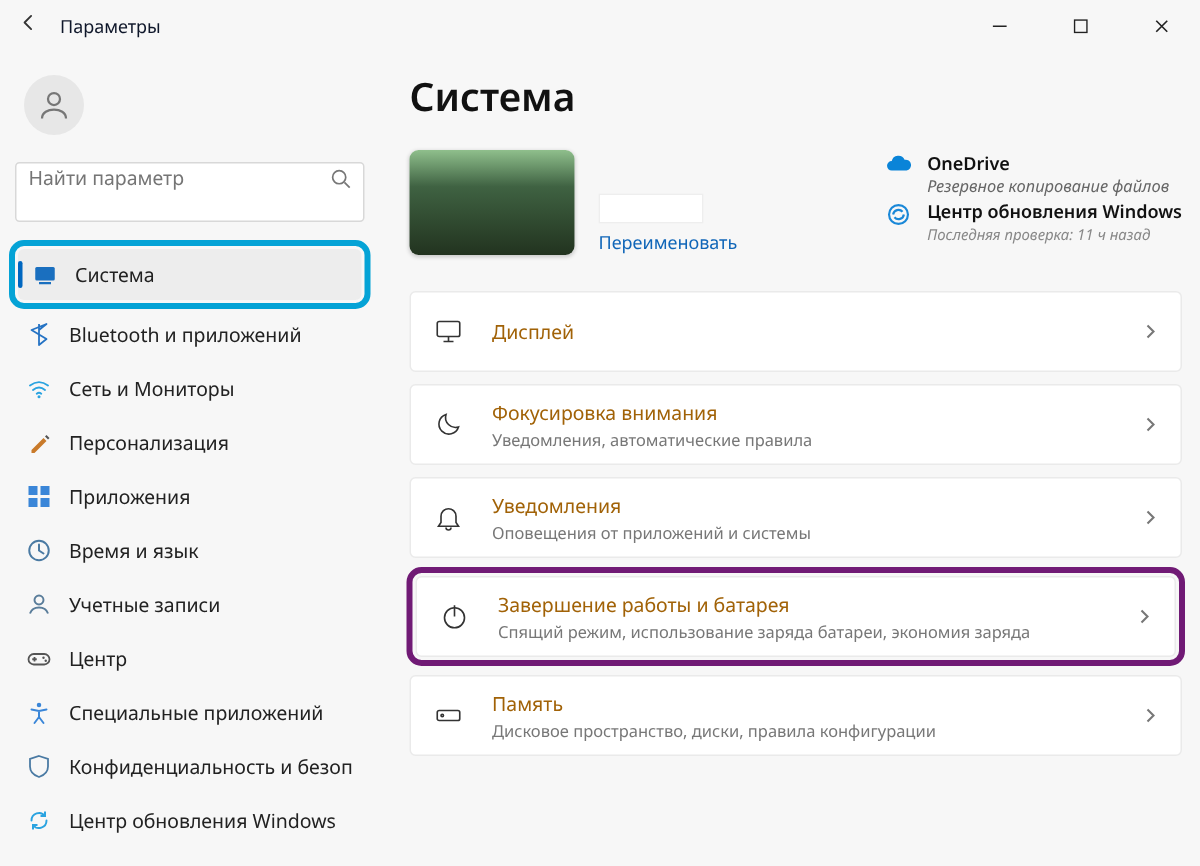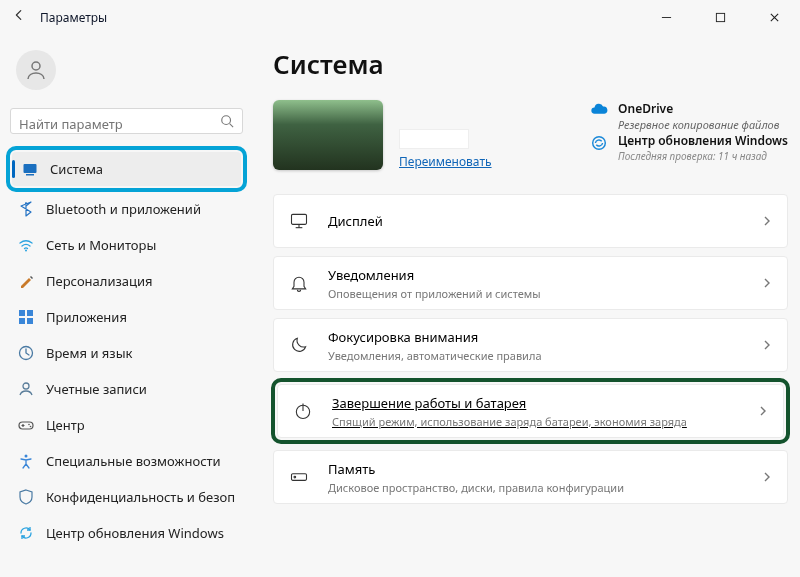--- a/index.html
+++ b/index.html
@@ -15,61 +15,61 @@
 .titlebar .winbtn:last-child { margin-right: 6px; }
 
 .app { flex: 1; display: flex; overflow: hidden; }
 
 .sidebar { width: 253px; min-width: 253px; padding: 6px 8px 0 8px; display: flex; flex-direction: column; gap: 4px; }
 .profile { display: flex; align-items: center; gap: 12px; padding: 10px 8px 14px 8px; }
 .avatar { width: 40px; height: 40px; border-radius: 50%; background: #e7e7e7; display: flex; align-items: center; justify-content: center; }
 .avatar svg { width: 24px; height: 24px; stroke: #777; fill: none; }
 .profile-text { display: flex; flex-direction: column; font-size: 13px; color: #222; }
 
-.search { margin: 0 2px 10px 2px; height: 26px; border: 1px solid #d8d8d8; background: #fff; border-radius: 3px; display: flex; align-items: flex-end; padding: 0 8px; }
+.search { margin: 0 2px 10px 2px; height: 40px; border: 1px solid #d8d8d8; background: #fff; border-radius: 3px; display: flex; align-items: flex-start; padding: 0 8px; }
 .search input { flex: 1; border: none; outline: none; font-size: 13px; background: transparent; color: #444; }
 .search-icon { margin-left: 4px; }
 .search-icon svg { width: 14px; height: 14px; stroke: #777; fill: none; }
 
 .navlist { display: flex; flex-direction: column; gap: 2px; }
 .navitem { display: flex; align-items: center; gap: 12px; height: 34px; padding: 0 10px; border-radius: 4px; font-size: 13px; color: #222; cursor: pointer; }
 .navitem .ni-icon { width: 16px; height: 16px; display: flex; align-items: center; justify-content: center; }
 .navitem .ni-icon svg { width: 16px; height: 16px; }
 .navitem.active { background: #ededed; position: relative; }
 .navitem.active::before { content: ""; position: absolute; left: 0; top: 8px; bottom: 8px; width: 3px; border-radius: 3px; background: #0067c0; }
 .nav-wrap { border: 4px solid #05a3d6; border-radius: 10px; padding: 2px 2px; margin: -2px -2px; }
 
 .content { flex: 1; padding: 12px 12px 12px 20px; overflow: hidden; }
 .page-title { font-size: 26px; font-weight: 600; color: #111; margin-bottom: 18px; }
 
 .topcards { display: flex; gap: 20px; align-items: flex-start; margin-bottom: 24px; }
 .device-block { display: flex; gap: 16px; align-items: flex-end; }
 .device-thumb { width: 110px; height: 70px; border-radius: 6px; background: linear-gradient(180deg,#8fbf8c 0%, #3f6242 35%, #22331f 100%); box-shadow: 0 1px 3px rgba(0,0,0,0.2); }
 .device-meta { display: flex; flex-direction: column; gap: 4px; font-size: 12px; }
 .device-name { width: 70px; height: 20px; border: 1px solid #eee; background: #fff; }
-.rename-link { color: #1066b8; font-size: 12px; cursor: pointer; text-decoration: underline; }
+.rename-link { color: #1066b8; font-size: 12px; cursor: pointer; }
 
 .status-col { display: flex; flex-direction: column; margin-left: auto; min-width: 170px; justify-content: space-between; }
 .status-row { display: flex; gap: 10px; align-items: flex-start; }
 .status-icon { width: 18px; height: 18px; margin-top: 2px; display:flex;align-items:center;justify-content:center;}
 .status-icon svg { width:18px;height:18px;}
 .status-text { display: flex; flex-direction: column; font-size: 11px; }
 .status-text .st-title { font-size: 12px; color: #111; font-weight: 600; }
 .status-text .st-sub, .status-text .st-sub2 { color: #666; font-style: italic; }
 .status-text .st-sub2 { color: #888; font-size: 10px; }
 
 .settings-list { display: flex; flex-direction: column; gap: 8px; }
 .setting-card { background: #fff; border: 1px solid #eaeaea; border-radius: 4px; height: 54px; display: flex; align-items: center; padding: 0 14px; gap: 18px; cursor: pointer; }
 .setting-icon { width: 22px; height: 22px; display:flex;align-items:center;justify-content:center;}
 .setting-icon svg { width: 20px; height: 20px; stroke: #333; fill: none; stroke-width: 1.3; }
 .setting-text { flex: 1; display: flex; flex-direction: column; }
-.setting-title { font-size: 13px; color: #000000; }
+.setting-title { font-size: 13px; color: #a16207; }
 .setting-sub { font-size: 11px; color: #777; margin-top: 2px; }
 .setting-chevron svg { width: 12px; height: 12px; stroke: #777; fill: none; }
-.card-wrap-hl { border: 4px solid #14532d; border-radius: 10px; padding: 2px 2px; margin: -2px -2px; text-decoration: underline; }
+.card-wrap-hl { border: 4px solid #701a75; border-radius: 10px; padding: 2px 2px; margin: -2px -2px; }
 .card-wrap-hl .setting-card { height:54px; }
 </style>
 </head>
 <body>
 
 <div class="titlebar">
   <span class="titlebar-back">
     <svg viewBox="0 0 16 16">
         <path d="M10 3 L5 8 L10 13" stroke="#333" stroke-width="1.4" fill="none" stroke-linecap="round" stroke-linejoin="round"></path>
       </svg>
@@ -195,21 +195,21 @@
         </span>
         <span>Центр</span>
       </div>
       <div class="navitem">
         <span class="ni-icon">
           <svg viewBox="0 0 16 16">
               <circle cx="8" cy="3" r="1.5" fill="#3a86d8"></circle>
               <path d="M3 6l5 1 5-1M8 7v4l-3 4M8 11l3 4" stroke="#3a86d8" stroke-width="1.3" fill="none" stroke-linecap="round"></path>
             </svg>
         </span>
-        <span>Специальные возможности</span>
+        <span>Специальные приложений</span>
       </div>
       <div class="navitem">
         <span class="ni-icon">
           <svg viewBox="0 0 16 16">
               <path d="M8 1l6 2v5c0 4-3 6-6 7-3-1-6-3-6-7V3l6-2z" fill="none" stroke="#4a7aa3" stroke-width="1.2"></path>
             </svg>
         </span>
         <span style="white-space:nowrap;overflow:hidden;text-overflow:clip;">Конфиденциальность и безопасность</span>
       </div>
       <div class="navitem">
@@ -276,42 +276,42 @@
         </div>
         <span class="setting-chevron"><svg viewBox="0 0 12 12">
               <path d="M4 2l4 4-4 4" stroke-width="1.4"></path>
             </svg></span>
       </div>
 
 
       <div class="setting-card">
         <span class="setting-icon">
           <svg viewBox="0 0 24 24">
+              <path d="M20 14A8 8 0 0 1 10 4a8 8 0 1 0 10 10z"></path>
+            </svg>
+        </span>
+        <div class="setting-text">
+          <span class="setting-title">Фокусировка внимания</span>
+          <span class="setting-sub">Уведомления, автоматические правила</span>
+        </div>
+        <span class="setting-chevron"><svg viewBox="0 0 12 12">
+              <path d="M4 2l4 4-4 4" stroke-width="1.4"></path>
+            </svg></span>
+      </div>
+
+      <div class="setting-card">
+        <span class="setting-icon">
+          <svg viewBox="0 0 24 24">
               <path d="M6 16V11a6 6 0 0 1 12 0v5l2 3H4l2-3z"></path>
               <path d="M10 20a2 2 0 0 0 4 0"></path>
             </svg>
         </span>
         <div class="setting-text">
           <span class="setting-title">Уведомления</span>
           <span class="setting-sub">Оповещения от приложений и системы</span>
-        </div>
-        <span class="setting-chevron"><svg viewBox="0 0 12 12">
-              <path d="M4 2l4 4-4 4" stroke-width="1.4"></path>
-            </svg></span>
-      </div>
-
-      <div class="setting-card">
-        <span class="setting-icon">
-          <svg viewBox="0 0 24 24">
-              <path d="M20 14A8 8 0 0 1 10 4a8 8 0 1 0 10 10z"></path>
-            </svg>
-        </span>
-        <div class="setting-text">
-          <span class="setting-title">Фокусировка внимания</span>
-          <span class="setting-sub">Уведомления, автоматические правила</span>
         </div>
         <span class="setting-chevron"><svg viewBox="0 0 12 12">
               <path d="M4 2l4 4-4 4" stroke-width="1.4"></path>
             </svg></span>
       </div>
 
       <div class="card-wrap-hl">
         <div class="setting-card">
           <span class="setting-icon">
             <svg viewBox="0 0 24 24">

